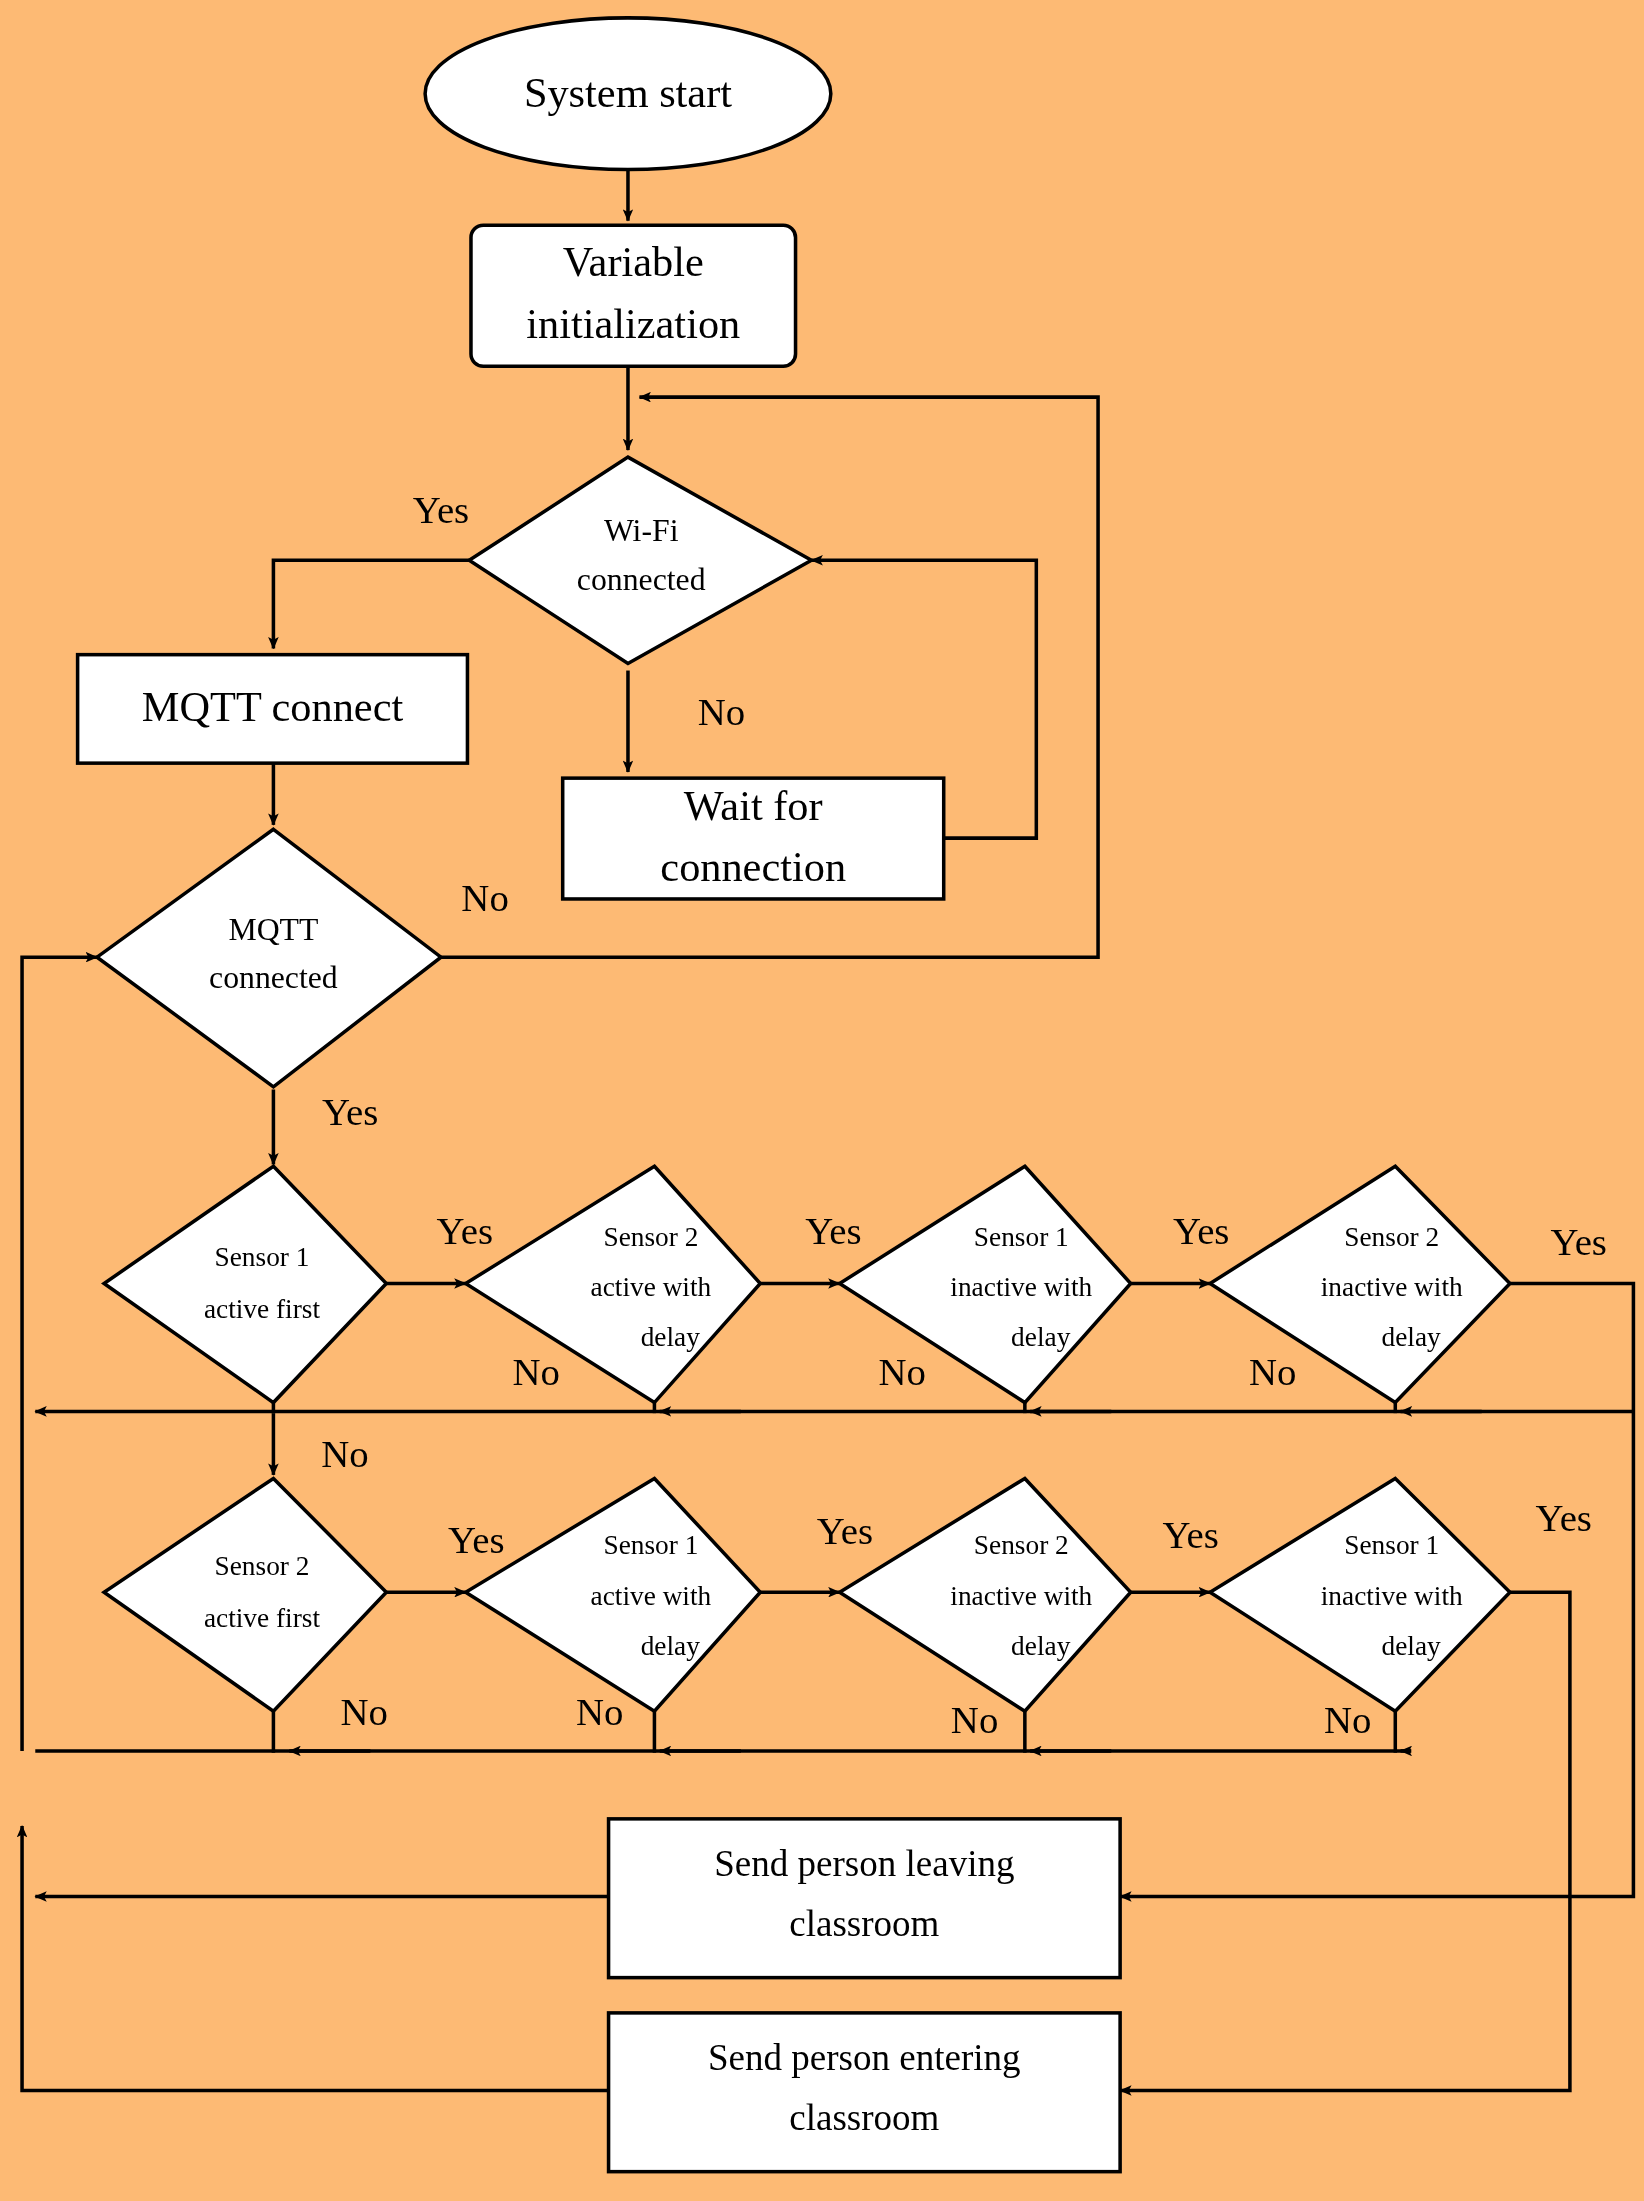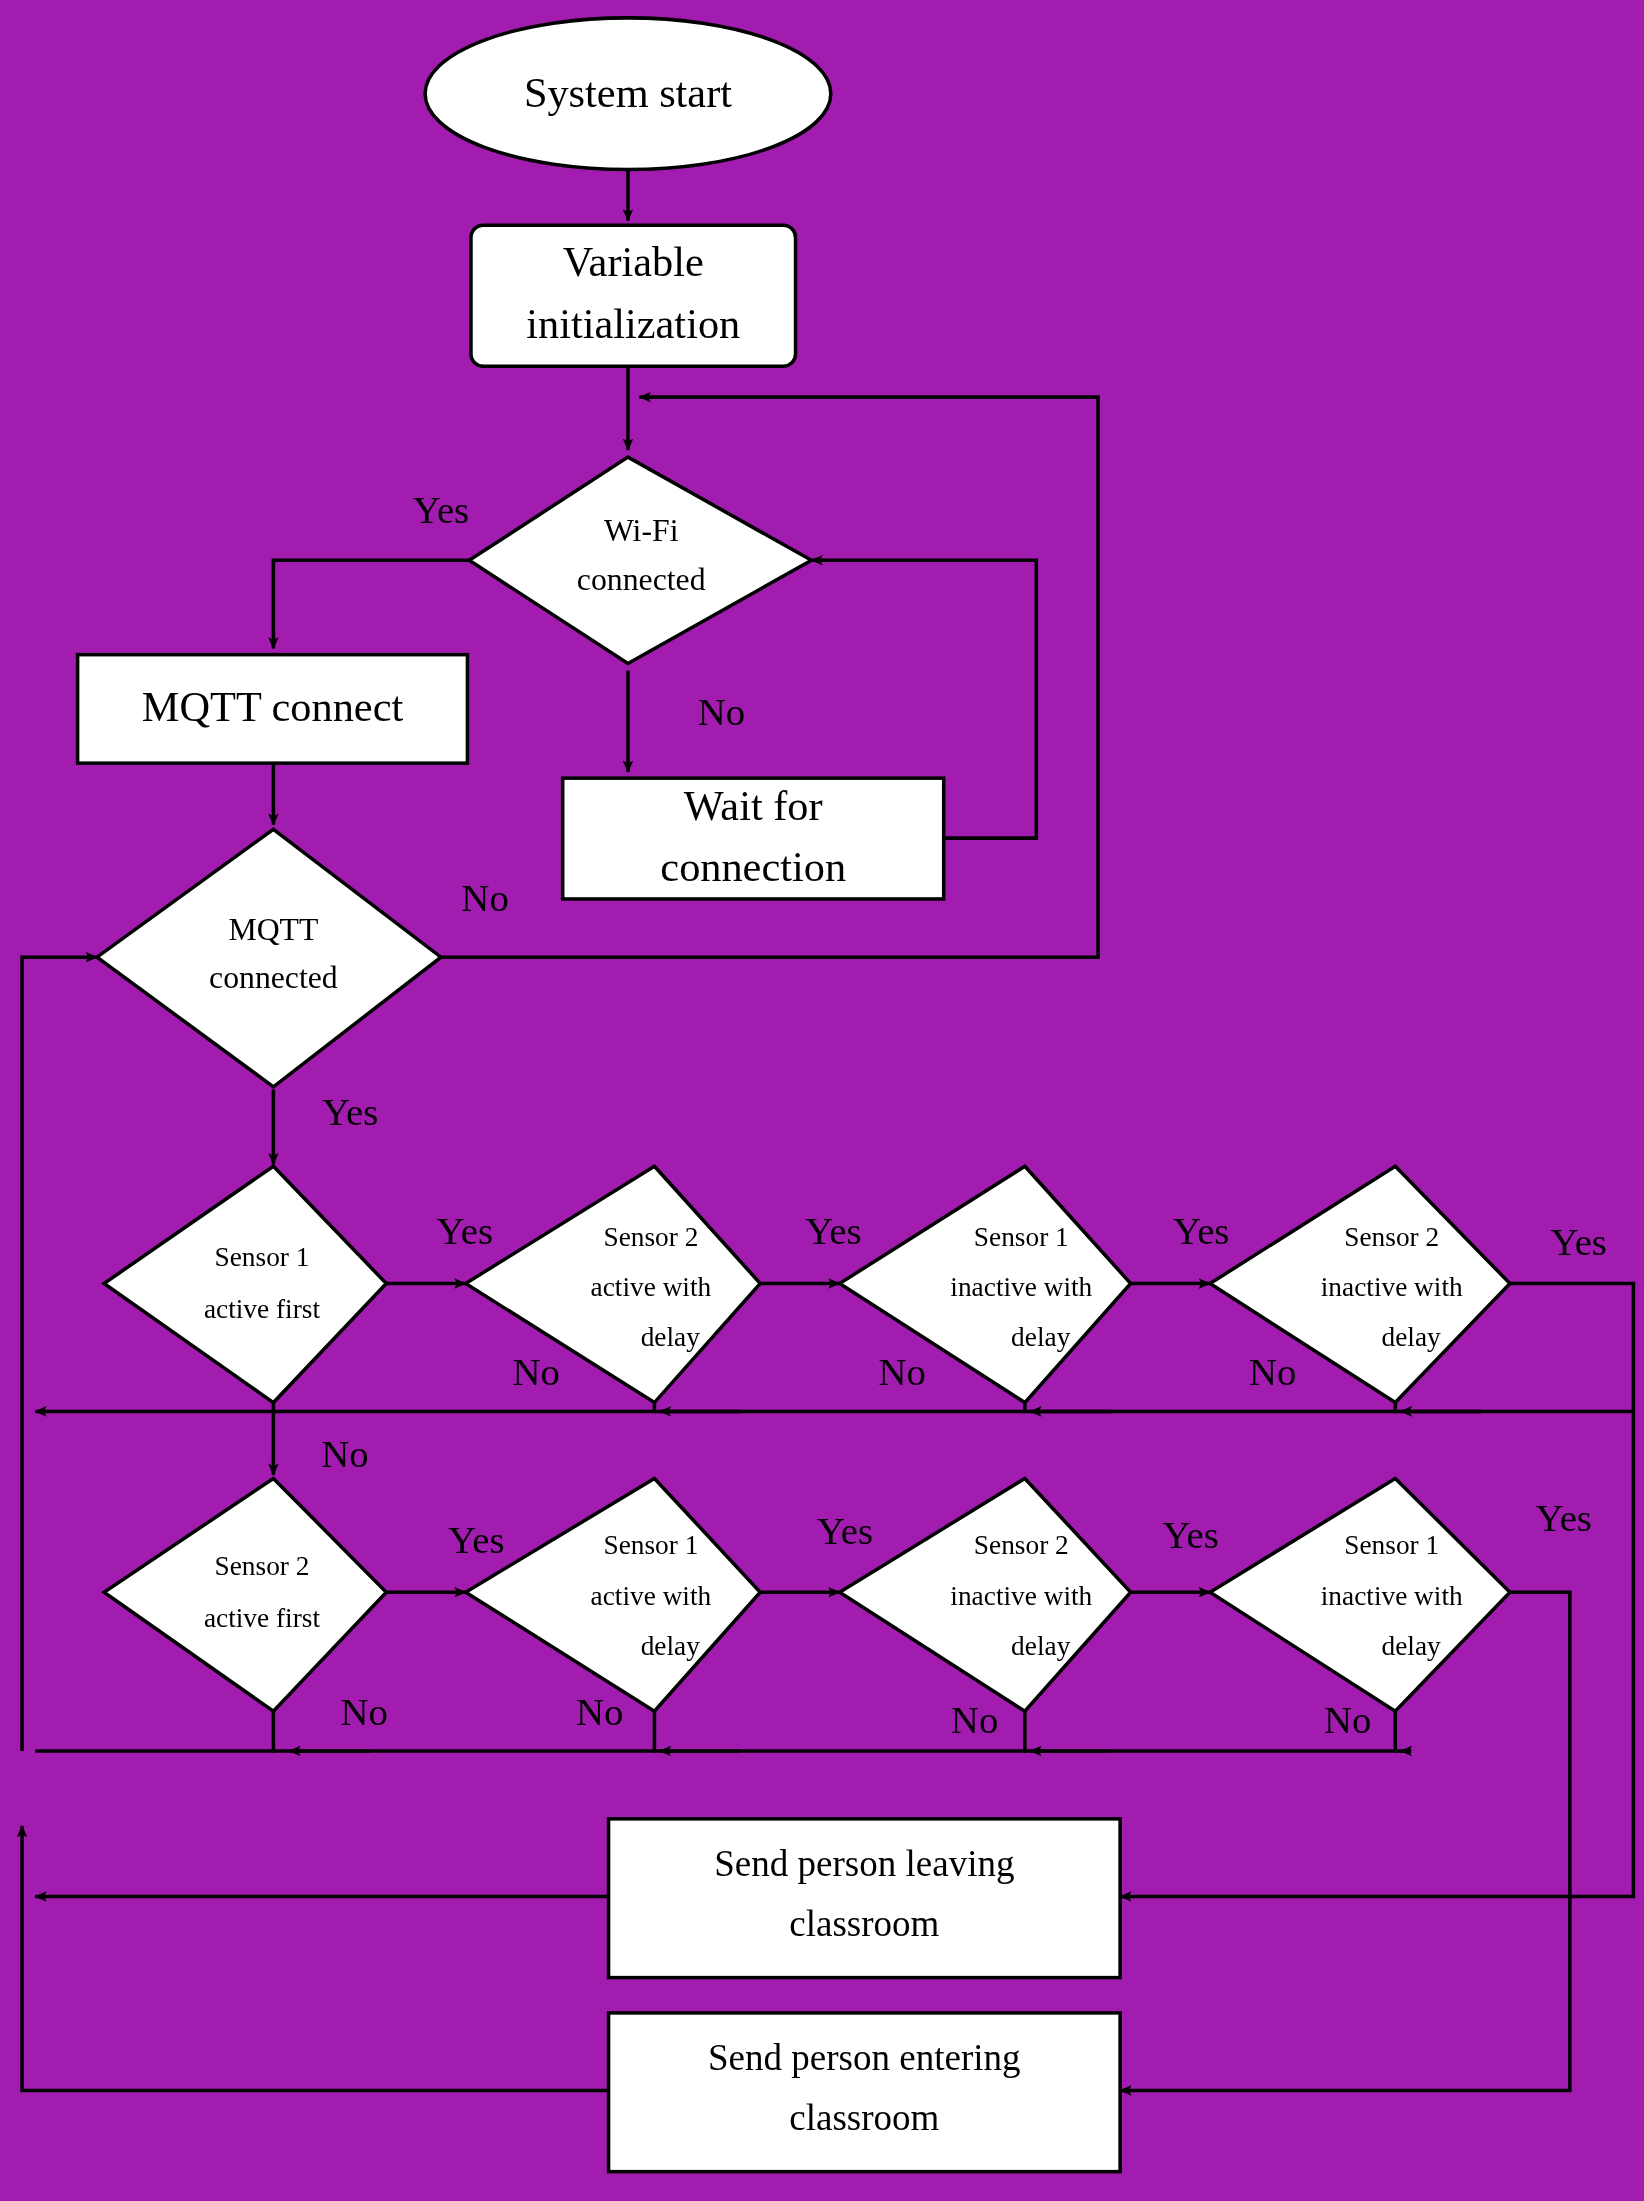--- a/index.html
+++ b/index.html
@@ -4,21 +4,21 @@
 <style>
   html, body {
     margin: 0;
     padding: 0;
     background: #ffffff;
   }
   #diagram-root {
     position: relative;
     width: 1644px;
     height: 2201px;
-    background: #a21caf;
+    background: #fdba74;
     font-family: "Liberation Serif", "DejaVu Serif", serif;
   }
   svg#flow {
     display: block;
     width: 1644px;
     height: 2201px;
   }
   .shape {
     fill: #ffffff;
     stroke: #000000;

